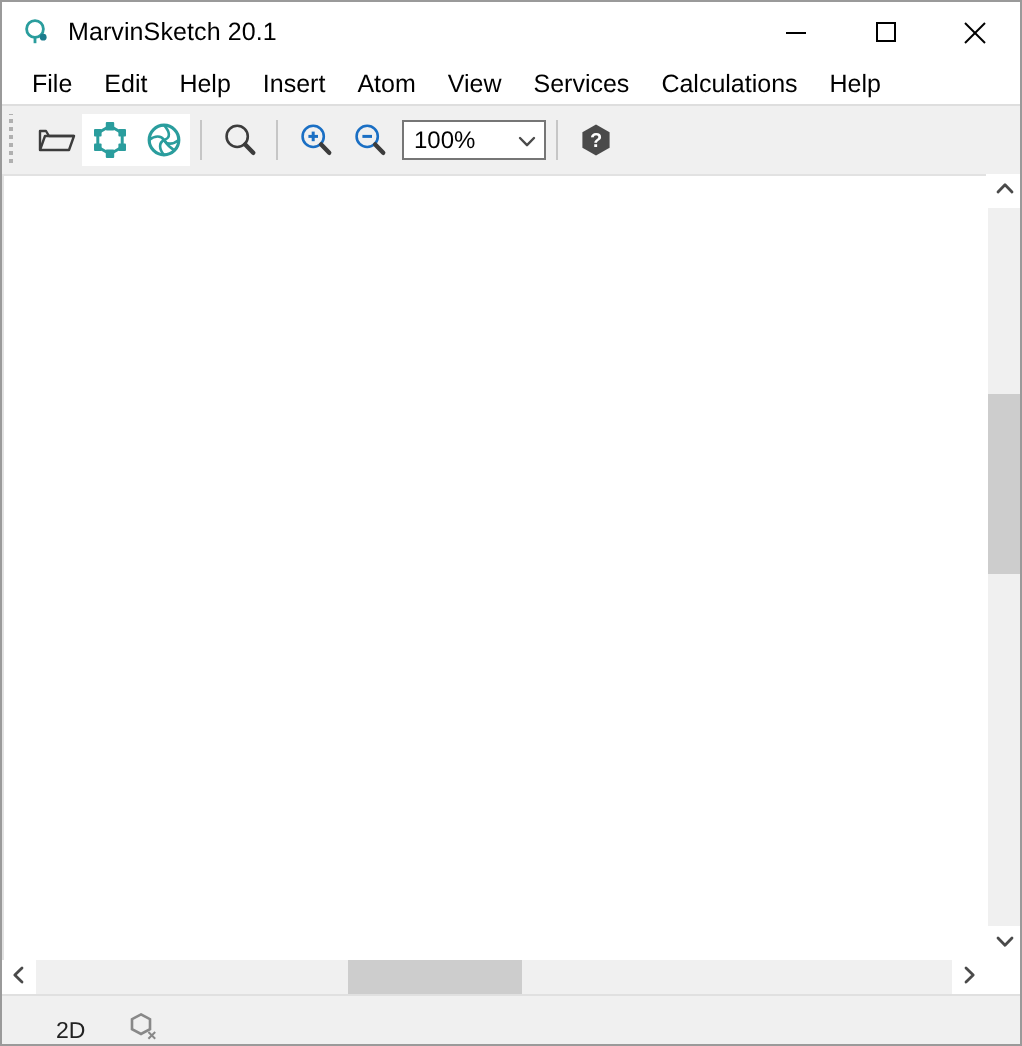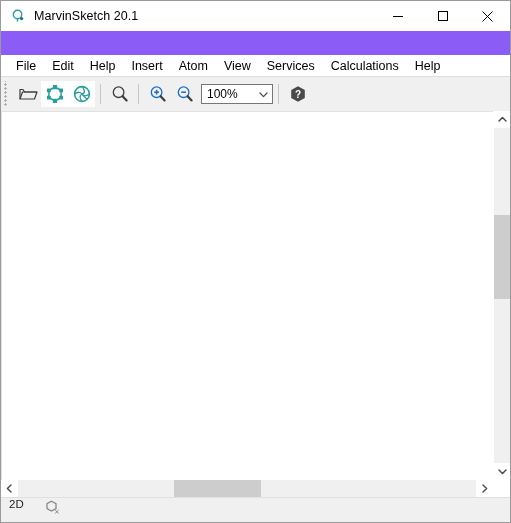--- a/index.html
+++ b/index.html
@@ -10,21 +10,21 @@
   body {
     font-family: "Liberation Sans", sans-serif;
     -webkit-font-smoothing: antialiased;
   }
   .app-window {
     position: relative;
     width: 511px;
     height: 523px;
     box-sizing: border-box;
     border: 1px solid #9a9a9a;
-    background: #8b5cf6;
+    background: #14532d;
     display: flex;
     flex-direction: column;
     overflow: hidden;
   }
 
   
   .titlebar {
     height: 30px;
     flex: 0 0 30px;
     background: #ffffff;
@@ -68,21 +68,20 @@
   
   .menubar {
     height: 22px;
     flex: 0 0 22px;
     background: #ffffff;
     display: flex;
     align-items: center;
     padding-left: 7px;
     border-bottom: 1px solid #dedede;
     box-sizing: border-box;
-    margin-top: 24px;
   }
   .menu-item {
     font-size: 12.5px;
     color: #000000;
     padding: 0 8px;
     line-height: 20px;
     white-space: nowrap;
     cursor: default;
   }
 
@@ -251,22 +250,23 @@
     background: #ffffff;
   }
 
   
   .statusbar {
     height: 25px;
     flex: 0 0 25px;
     background: #f0f0f0;
     border-top: 1px solid #e0e0e0;
     display: flex;
-    align-items: flex-start;
-    box-sizing: border-box;
+    align-items: flex-end;
+    box-sizing: border-box;
+    padding-left: 19px;
   }
   .status-dim {
     font-size: 11.5px;
     color: #222222;
     margin-left: 8px;
     white-space: nowrap;
   }
   .status-icon {
     margin-left: 21px;
     display: flex;

